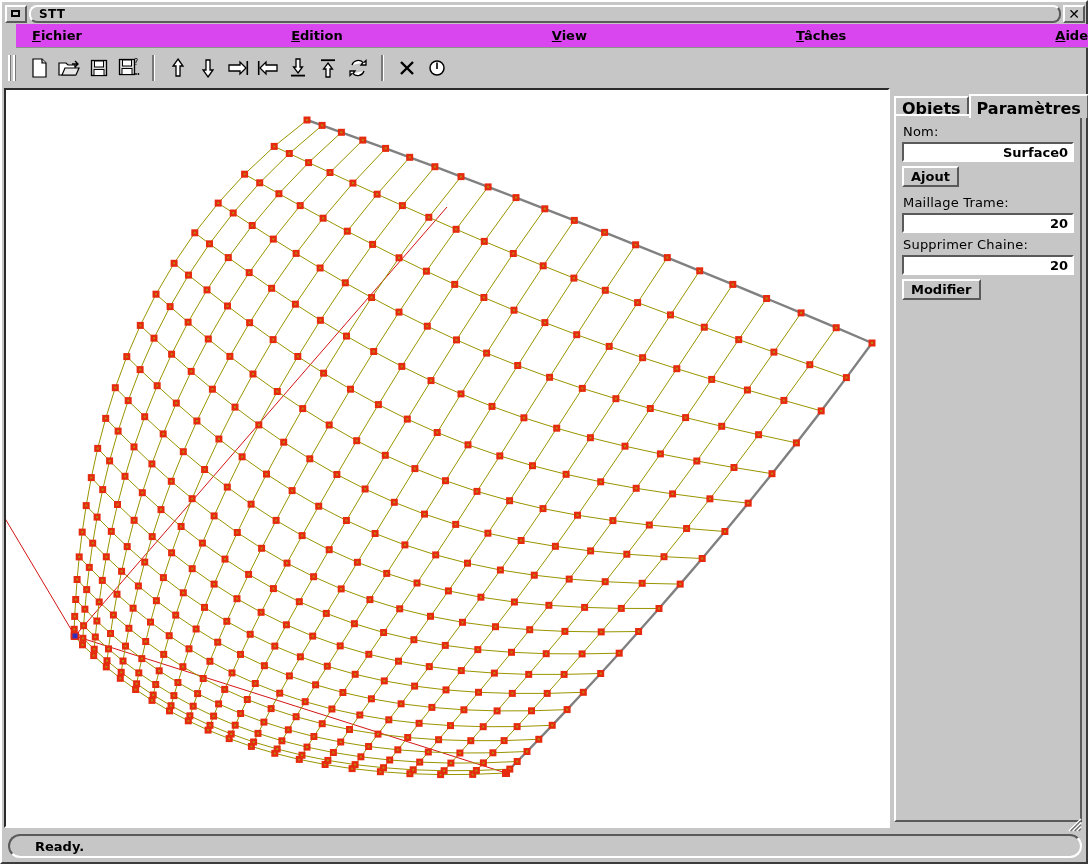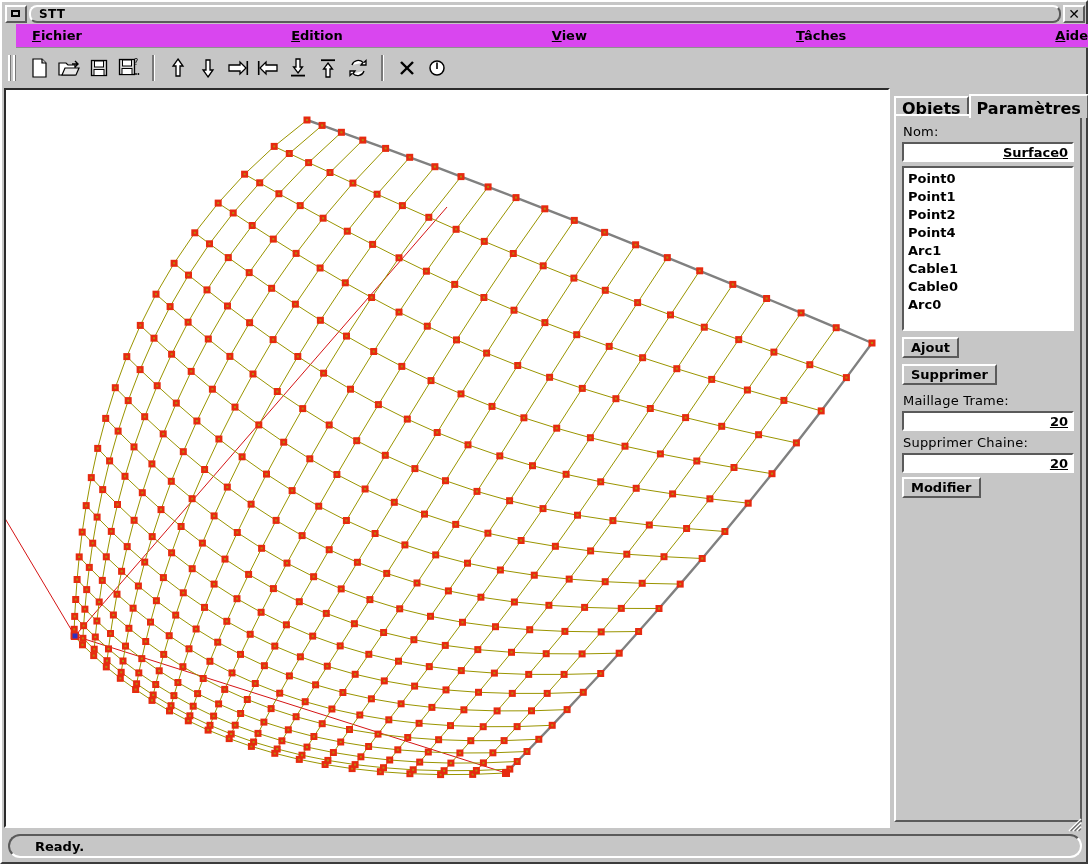--- a/index.html
+++ b/index.html
@@ -222,21 +222,20 @@
     border-right: 2px solid #ffffff;
     border-bottom: 2px solid #ffffff;
     display: flex;
     align-items: center;
     justify-content: flex-end;
     padding-right: 4px;
     font-size: 13px;
     font-weight: bold;
     color: #000;
     margin-bottom: 4px;
-    text-decoration: underline;
   }
   #obj-list {
     height: 165px;
     background: #ffffff;
     box-sizing: border-box;
     border-top: 2px solid #5a5a5a;
     border-left: 2px solid #5a5a5a;
     border-right: 2px solid #ffffff;
     border-bottom: 2px solid #ffffff;
     overflow: hidden;
@@ -1369,33 +1368,22 @@
   <div id="side-panel">
     <div id="tabrow">
       <div class="tab">Objets</div>
       <div class="tab active">Paramètres</div>
     </div>
 
     <div id="panel-body">
       <div class="panel-label">Nom:</div>
       <div class="text-field">Surface0</div>
 
-      <div id="obj-list">
-        <div class="list-item">Point0</div>
-        <div class="list-item">Point1</div>
-        <div class="list-item">Point2</div>
-        <div class="list-item">Point4</div>
-        <div class="list-item">Arc1</div>
-        <div class="list-item">Cable1</div>
-        <div class="list-item">Cable0</div>
-        <div class="list-item">Arc0</div>
-      </div>
 
       <div><span class="pbtn">Ajout</span></div>
-      <div><span class="pbtn">Supprimer</span></div>
 
       <div class="panel-label">Maillage Trame:</div>
       <div class="text-field">20</div>
 
       <div class="panel-label">Supprimer Chaine:</div>
       <div class="text-field">20</div>
 
       <div><span class="pbtn">Modifier</span></div>
     </div>
   </div>

